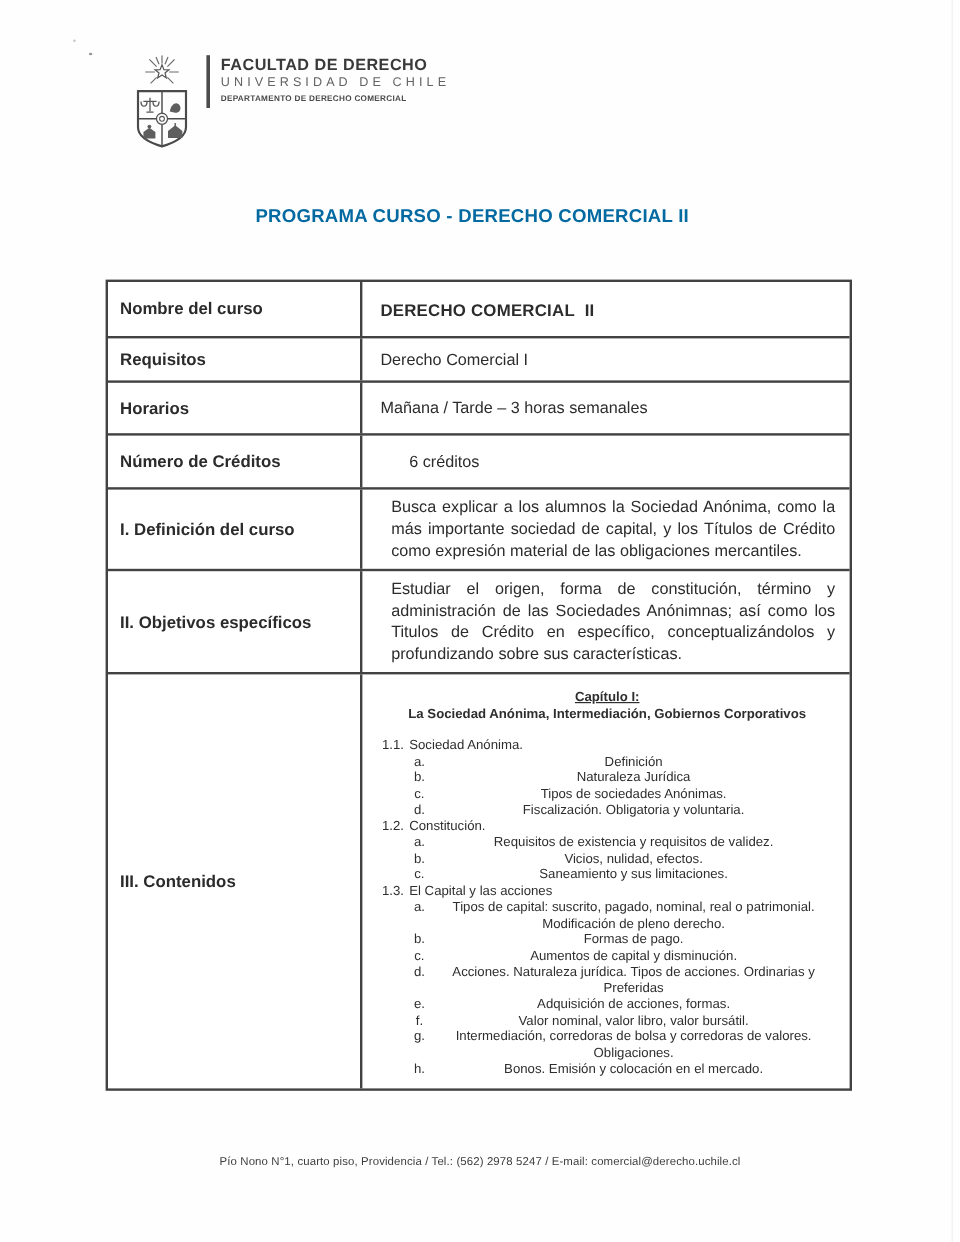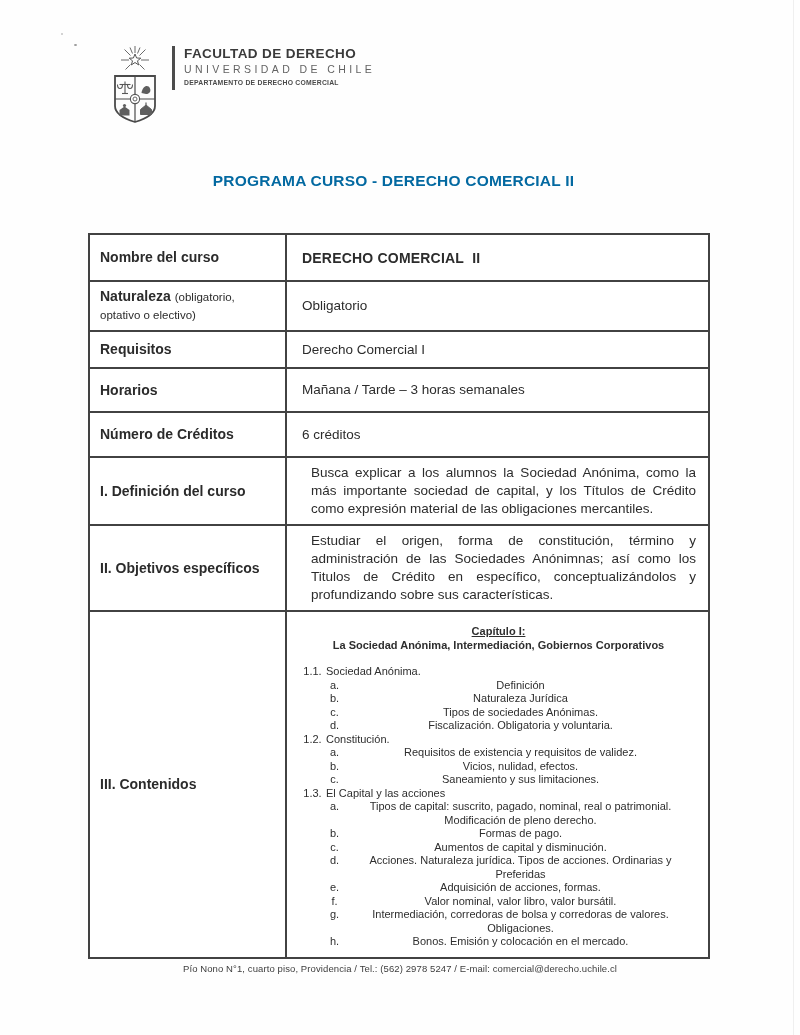--- a/index.html
+++ b/index.html
@@ -27,28 +27,28 @@
   .lh-dept { font-size: 6.8px; font-weight: 700; color: #4a4a4a; letter-spacing: .25px; margin-top: 4px; }
 
   
   .doc-title { margin: 48px 13px 0 0; text-align: center; font-size: 15.5px; font-weight: 700; color: #0369a1; letter-spacing: .2px; }
 
   
   .ctable { margin: 43px 0 0 88px; width: 622px; border: 2px solid #424242; background: #fff; }
   .trow { display: flex; }
   .trow + .trow { border-top: 2px solid #424242; }
   .tlabel {
-    flex: none; width: 197px; border-right: 2px solid #424242;
+    flex: none; width: 212px; border-right: 2px solid #424242;
     display: flex; align-items: center;
     padding: 6px 8px 6px 10px;
     font-weight: 700; font-size: 14px; color: #2b2b2b; line-height: 17px;
   }
   .tvalue { flex: 1; display: flex; align-items: center; padding: 6px 12px 6px 15px; font-size: 13.5px; line-height: 18px; }
   .r1 { min-height: 45px; } .r2 { min-height: 46px; } .r3 { min-height: 37px; }
-  .r4 { min-height: 44px; } .r5 { min-height: 45px; } .r6 { min-height: 67px; }
+  .r4 { min-height: 44px; } .r5 { min-height: 45px; gap: 24px; } .r6 { min-height: 67px; }
   .r7 { min-height: 86px; } .r8 { min-height: 337px; }
   .vbold { font-weight: 700; font-size: 14px; letter-spacing: .2px; }
   .note { font-weight: 400; font-size: 11.5px; }
   .just { text-align: justify; padding-left: 24px; }
 
   
   .cont { display: block; padding: 13px 10px 8px 12px; font-size: 11px; line-height: 13.5px; color: #2e2e2e; text-align: center; }
   .chap-head { font-weight: 700; text-decoration: underline; }
   .chap-title { font-weight: 700; }
   .cgap { height: 13px; }
@@ -123,26 +123,20 @@
 
   <div class="doc-title">PROGRAMA CURSO - DERECHO COMERCIAL II</div>
 
   <div class="ctable">
 
     <div class="trow r1">
       <div class="tlabel">Nombre del curso</div>
       <div class="tvalue vbold">DERECHO COMERCIAL&nbsp; II</div>
     </div>
 
-    <div class="trow r2">
-      <div class="tlabel">
-        <span><span>Naturaleza</span> <span class="note">(obligatorio, optativo o electivo)</span></span>
-      </div>
-      <div class="tvalue">Obligatorio</div>
-    </div>
 
     <div class="trow r3">
       <div class="tlabel">Requisitos</div>
       <div class="tvalue">Derecho Comercial I</div>
     </div>
 
     <div class="trow r4">
       <div class="tlabel">Horarios</div>
       <div class="tvalue">Mañana / Tarde – 3 horas semanales</div>
     </div>

